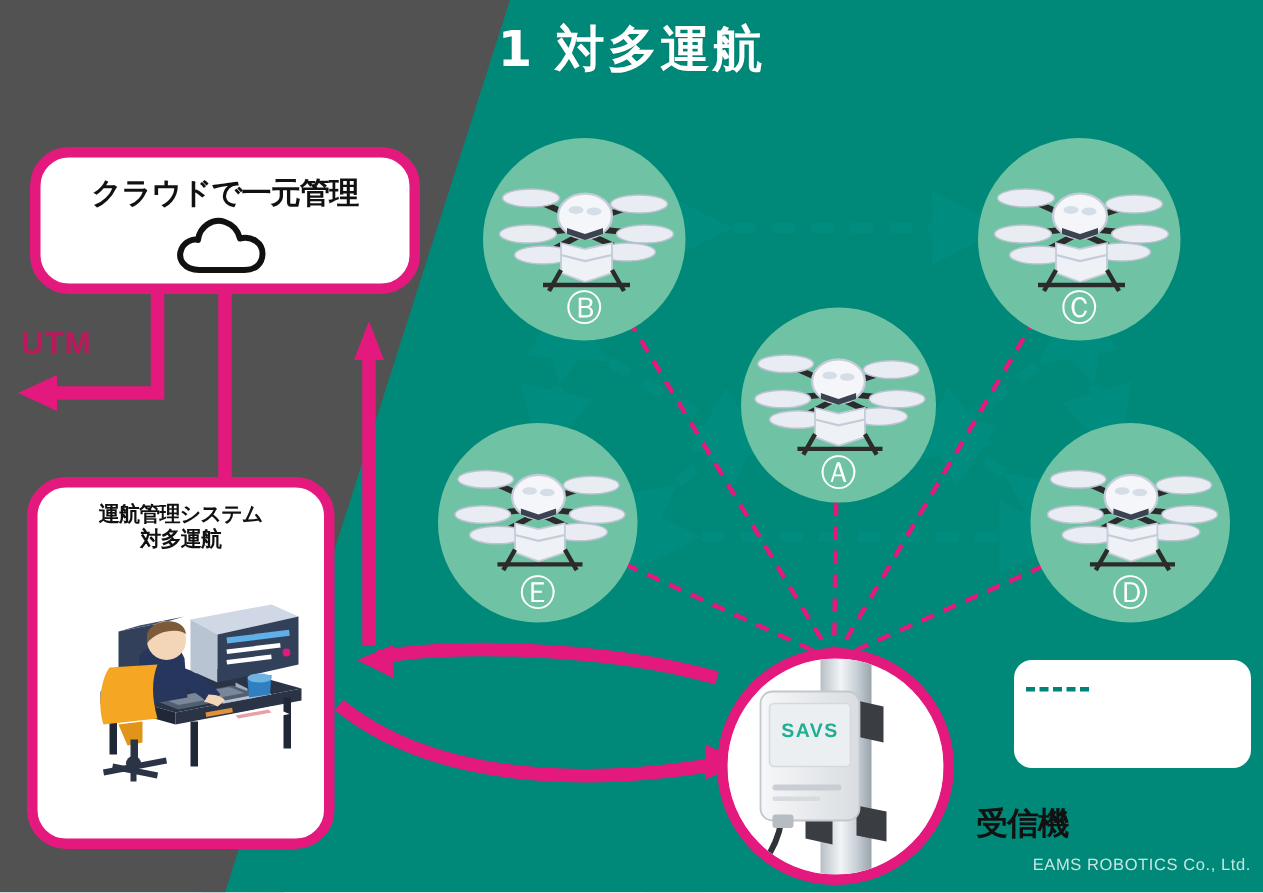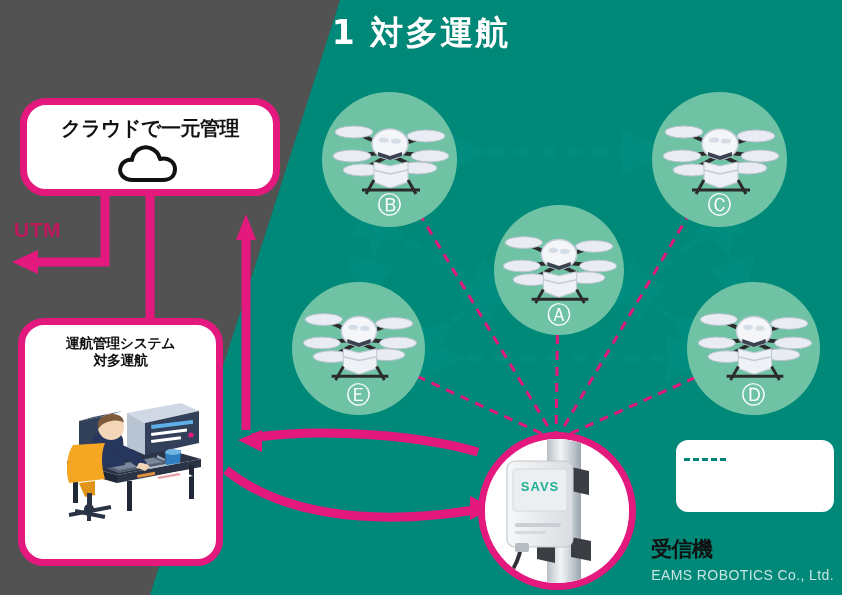--- a/index.html
+++ b/index.html
@@ -29,21 +29,21 @@
   
   .city { position:absolute; left:0; top:66px; width:842px; height:529px; z-index:1; }
   .white-wedge {
     position:absolute; left:0; top:60px; width:420px; height:420px;
     background:linear-gradient(125deg,#ffffff 0%,#f4f4f4 60%,#eeeeee 100%);
     clip-path:polygon(0 0, 72% 0, 0 100%);
     z-index:3;
   }
   .watermark {
     position:absolute; right:8px; bottom:12px; z-index:9;
-    color:rgba(255,255,255,.78); font-size:14px; letter-spacing:.4px;
+    color:rgba(255,255,255,.78); font-size:11px; letter-spacing:.4px;
     font-family:"Liberation Sans",sans-serif;
   }
 
   
   .panel {
     position:absolute; background:#ffffff; border:7px solid #e4197e;
     border-radius:26px; z-index:20;
   }
   .panel-cloud { left:20px; top:98px; width:260px; height:98px; }
   .panel-ops   { left:18px; top:318px; width:205px; height:248px; }

